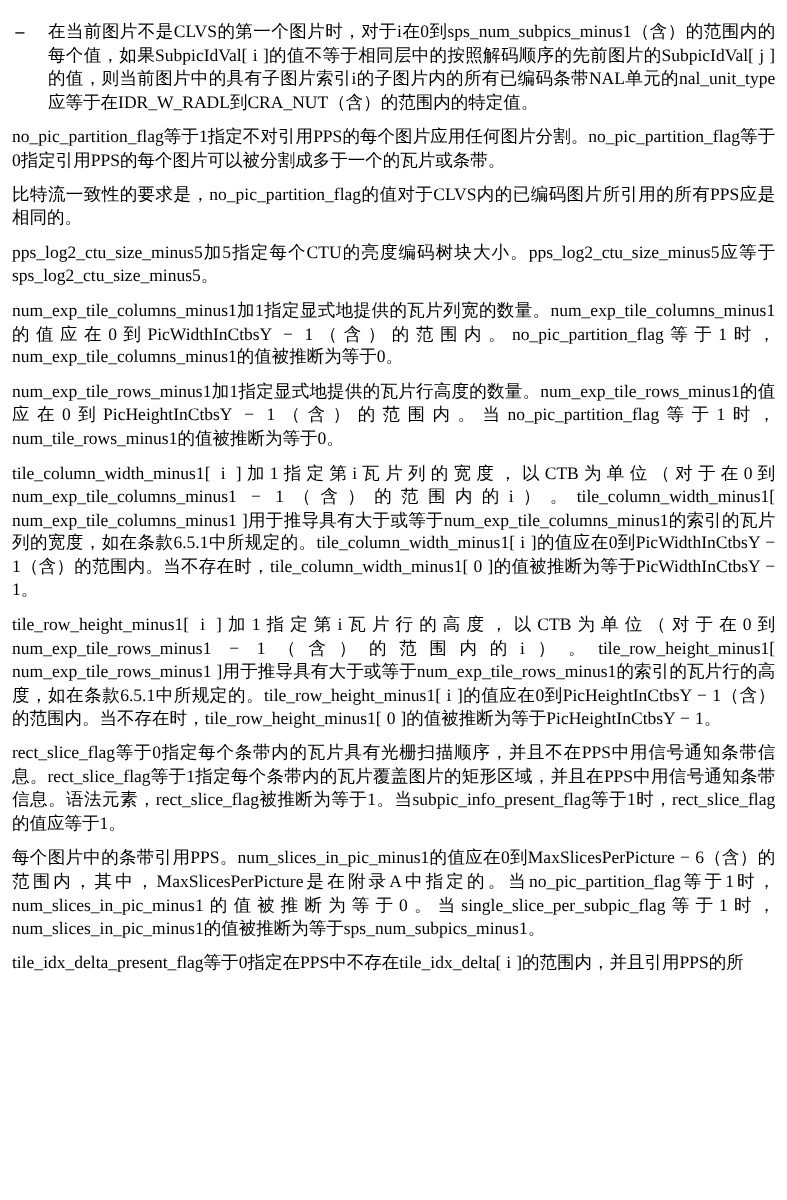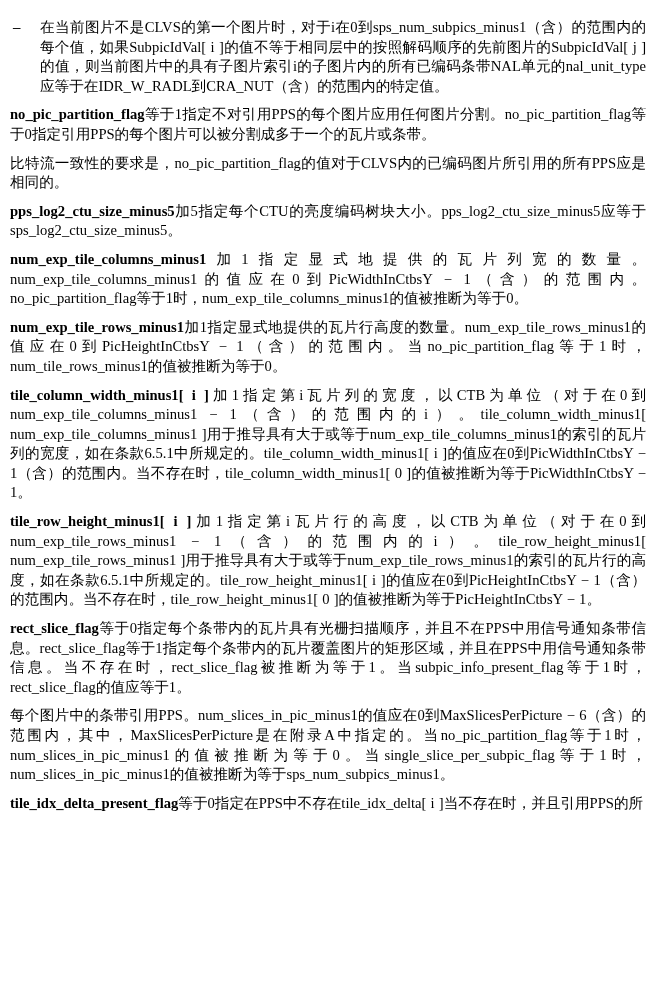--- a/index.html
+++ b/index.html
@@ -28,34 +28,34 @@
   .para.bullet {
     position: relative;
     padding-left: 30px;
   }
   .bullet-marker {
     position: absolute;
     left: 3px;
     top: 0;
   }
   .run-bold {
-    font-weight: bold;
+    font-weight: normal;
   }
 </style>
 </head>
 <body>
 
 <div class="page">
   <div id="doc-body">
       <p class="para bullet"><span class="bullet-marker">–</span></p>
       <p class="para bullet"><span class="bullet-marker">–</span><span class="run-normal">在当前图片不是CLVS的第一个图片时，对于i在0到sps_num_subpics_minus1（含）的范围内的每个值，如果SubpicIdVal[ i ]的值不等于相同层中的按照解码顺序的先前图片的SubpicIdVal[ j ]的值，则当前图片中的具有子图片索引i的子图片内的所有已编码条带NAL单元的nal_unit_type应等于在IDR_W_RADL到CRA_NUT（含）的范围内的特定值。</span></p>
       <p class="para"><span class="run-bold">no_pic_partition_flag</span><span class="run-normal">等于1指定不对引用PPS的每个图片应用任何图片分割。no_pic_partition_flag等于0指定引用PPS的每个图片可以被分割成多于一个的瓦片或条带。</span></p>
       <p class="para"><span class="run-normal">比特流一致性的要求是，no_pic_partition_flag的值对于CLVS内的已编码图片所引用的所有PPS应是相同的。</span></p>
       <p class="para"><span class="run-bold">pps_log2_ctu_size_minus5</span><span class="run-normal">加5指定每个CTU的亮度编码树块大小。pps_log2_ctu_size_minus5应等于sps_log2_ctu_size_minus5。</span></p>
       <p class="para"><span class="run-bold">num_exp_tile_columns_minus1</span><span class="run-normal">加1指定显式地提供的瓦片列宽的数量。num_exp_tile_columns_minus1的值应在0到PicWidthInCtbsY − 1（含）的范围内。no_pic_partition_flag等于1时，num_exp_tile_columns_minus1的值被推断为等于0。</span></p>
       <p class="para"><span class="run-bold">num_exp_tile_rows_minus1</span><span class="run-normal">加1指定显式地提供的瓦片行高度的数量。num_exp_tile_rows_minus1的值应在0到PicHeightInCtbsY − 1（含）的范围内。当no_pic_partition_flag等于1时，num_tile_rows_minus1的值被推断为等于0。</span></p>
       <p class="para"><span class="run-bold">tile_column_width_minus1[ i ]</span><span class="run-normal">加1指定第i瓦片列的宽度，以CTB为单位（对于在0到num_exp_tile_columns_minus1 − 1（含）的范围内的i）。tile_column_width_minus1[ num_exp_tile_columns_minus1 ]用于推导具有大于或等于num_exp_tile_columns_minus1的索引的瓦片列的宽度，如在条款6.5.1中所规定的。tile_column_width_minus1[ i ]的值应在0到PicWidthInCtbsY − 1（含）的范围内。当不存在时，tile_column_width_minus1[ 0 ]的值被推断为等于PicWidthInCtbsY − 1。</span></p>
       <p class="para"><span class="run-bold">tile_row_height_minus1[ i ]</span><span class="run-normal">加1指定第i瓦片行的高度，以CTB为单位（对于在0到num_exp_tile_rows_minus1 − 1（含）的范围内的i）。tile_row_height_minus1[ num_exp_tile_rows_minus1 ]用于推导具有大于或等于num_exp_tile_rows_minus1的索引的瓦片行的高度，如在条款6.5.1中所规定的。tile_row_height_minus1[ i ]的值应在0到PicHeightInCtbsY − 1（含）的范围内。当不存在时，tile_row_height_minus1[ 0 ]的值被推断为等于PicHeightInCtbsY − 1。</span></p>
-      <p class="para"><span class="run-bold">rect_slice_flag</span><span class="run-normal">等于0指定每个条带内的瓦片具有光栅扫描顺序，并且不在PPS中用信号通知条带信息。rect_slice_flag等于1指定每个条带内的瓦片覆盖图片的矩形区域，并且在PPS中用信号通知条带信息。当不存在时，rect_slice_flag被推断为等于1。当subpic_info_present_flag等于1时，rect_slice_flag的值应等于1。</span></p>
+      <p class="para"><span class="run-bold">rect_slice_flag</span><span class="run-normal">等于0指定每个条带内的瓦片具有光栅扫描顺序，并且不在PPS中用信号通知条带信息。rect_slice_flag等于1指定每个条带内的瓦片覆盖图片的矩形区域，并且在PPS中用信号通知条带信息。语法元素，rect_slice_flag被推断为等于1。当subpic_info_present_flag等于1时，rect_slice_flag的值应等于1。</span></p>
       <p class="para"><span class="run-normal">每个图片中的条带引用PPS。num_slices_in_pic_minus1的值应在0到MaxSlicesPerPicture − 6（含）的范围内，其中，MaxSlicesPerPicture是在附录A中指定的。当no_pic_partition_flag等于1时，num_slices_in_pic_minus1的值被推断为等于0。当single_slice_per_subpic_flag等于1时，num_slices_in_pic_minus1的值被推断为等于sps_num_subpics_minus1。</span></p>
-      <p class="para"><span class="run-bold">tile_idx_delta_present_flag</span><span class="run-normal">等于0指定在PPS中不存在tile_idx_delta[ i ]当不存在时，并且引用PPS的所</span></p>
+      <p class="para"><span class="run-bold">tile_idx_delta_present_flag</span><span class="run-normal">等于0指定在PPS中不存在tile_idx_delta[ i ]的范围内，并且引用PPS的所</span></p>
     </div>
 </div>
 
 </body></html>

